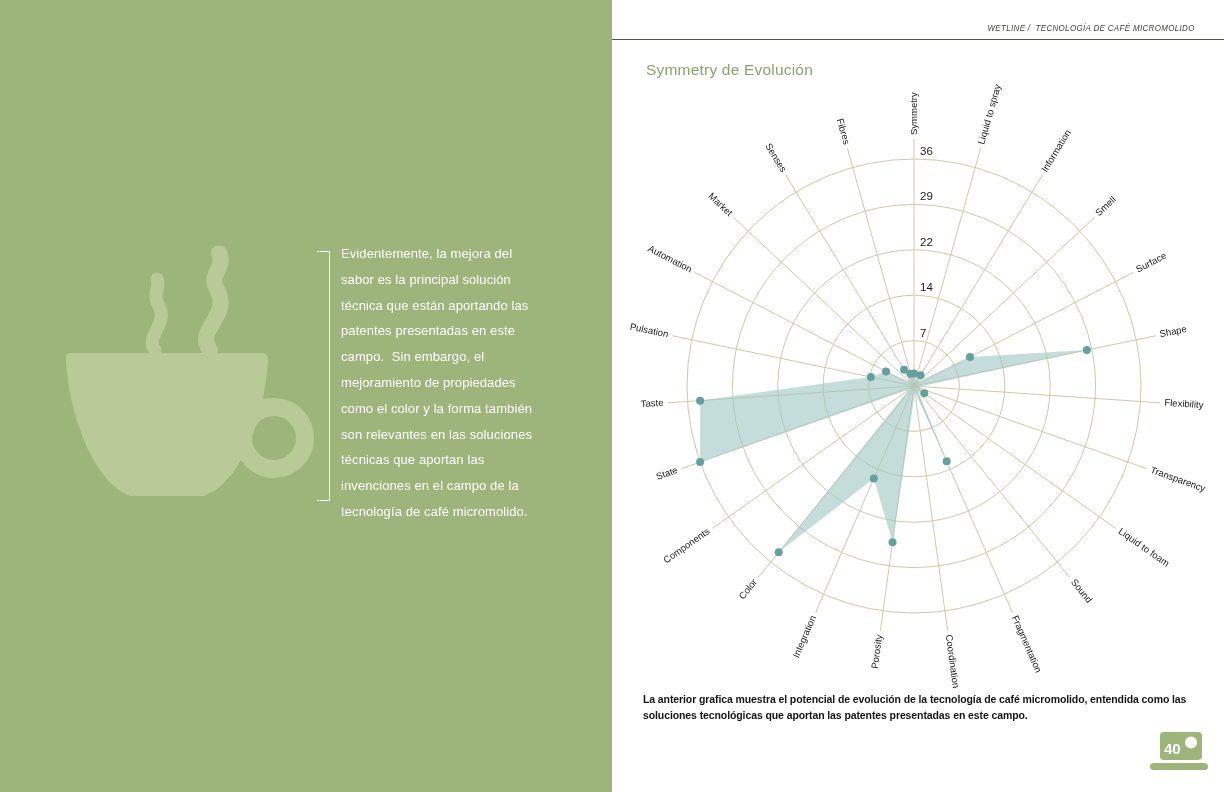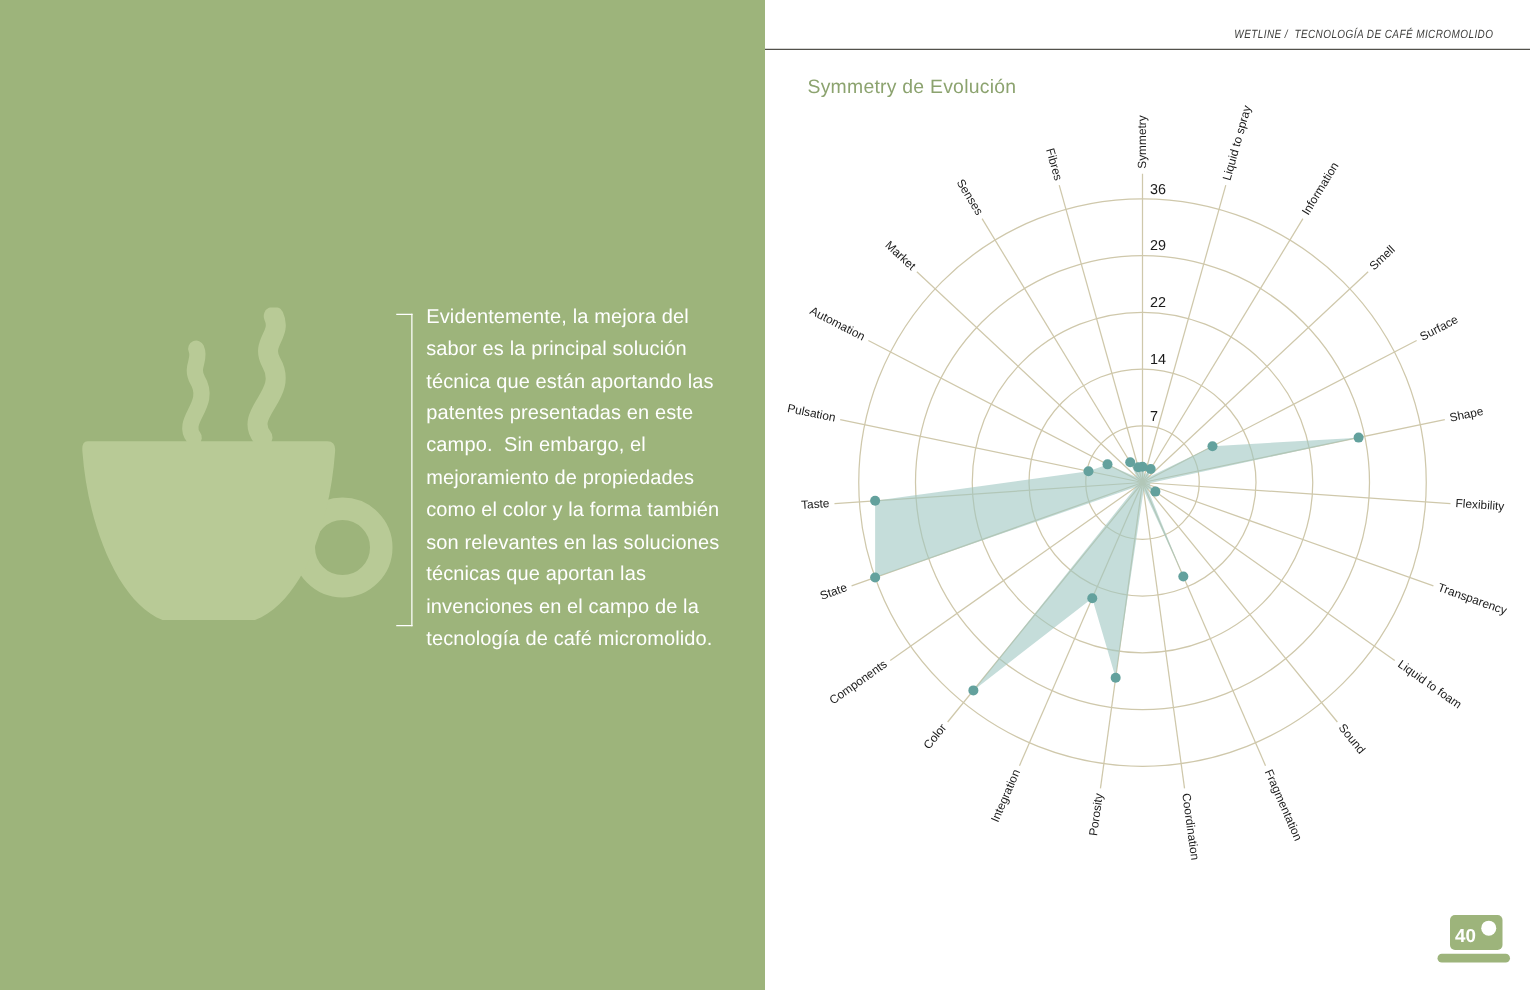--- a/index.html
+++ b/index.html
@@ -9,21 +9,21 @@
   }
   
   .left-panel{position:absolute;left:0;top:0;width:612px;height:792px;background:#9db47b;}
   .cup-svg{position:absolute;left:58px;top:246px;}
   .quote-bracket{
     position:absolute;left:317px;top:251px;width:12px;height:248px;
     border-top:1.5px solid #ffffff;border-bottom:1.5px solid #ffffff;border-right:1.5px solid #ffffff;
   }
   .quote-text{
     position:absolute;left:341px;top:241px;
-    color:#ffffff;font-size:16px;line-height:25.8px;white-space:pre;
+    color:#ffffff;font-size:13px;line-height:25.8px;white-space:pre;
     letter-spacing:0.1px;
   }
   
   .right-page{position:absolute;left:612px;top:0;width:612px;height:760px;background:#ffffff;}
   .header-breadcrumb{
     position:absolute;right:29px;top:22px;color:#3f3f3d;font-size:9.5px;
     font-style:italic;letter-spacing:0.4px;
     transform:scaleX(0.84);transform-origin:right center;white-space:pre;
   }
   .header-rule{position:absolute;left:0;top:39px;width:612px;height:1px;background:#52514b;}
@@ -139,20 +139,22 @@
         <text transform="translate(96.9,530.7) rotate(-35.2)" text-anchor="end" dominant-baseline="middle" font-family="Liberation Sans, sans-serif" font-size="9.5" fill="#1a1a1a">Components</text>
         <text transform="translate(65.5,470.1) rotate(-19.6)" text-anchor="end" dominant-baseline="middle" font-family="Liberation Sans, sans-serif" font-size="9.5" fill="#1a1a1a">State</text>
         <text transform="translate(51.6,403.1) rotate(-3.9)" text-anchor="end" dominant-baseline="middle" font-family="Liberation Sans, sans-serif" font-size="9.5" fill="#1a1a1a">Taste</text>
         <text transform="translate(56.2,334.9) rotate(11.7)" text-anchor="end" dominant-baseline="middle" font-family="Liberation Sans, sans-serif" font-size="9.5" fill="#1a1a1a">Pulsation</text>
         <text transform="translate(79.1,270.5) rotate(27.4)" text-anchor="end" dominant-baseline="middle" font-family="Liberation Sans, sans-serif" font-size="9.5" fill="#1a1a1a">Automation</text>
         <text transform="translate(118.6,214.7) rotate(43.0)" text-anchor="end" dominant-baseline="middle" font-family="Liberation Sans, sans-serif" font-size="9.5" fill="#1a1a1a">Market</text>
         <text transform="translate(171.6,171.5) rotate(58.7)" text-anchor="end" dominant-baseline="middle" font-family="Liberation Sans, sans-serif" font-size="9.5" fill="#1a1a1a">Senses</text>
         <text transform="translate(234.3,144.3) rotate(74.3)" text-anchor="end" dominant-baseline="middle" font-family="Liberation Sans, sans-serif" font-size="9.5" fill="#1a1a1a">Fibres</text>
       </svg>
 
+    <div class="caption">La anterior grafica muestra el potencial de evolución de la tecnología de café micromolido, entendida como las
+soluciones tecnológicas que aportan las patentes presentadas en este campo.</div>
 
     <svg class="page-badge" width="64" height="40" viewBox="0 0 64 40">
       <rect x="12" y="0" width="42" height="28" rx="4" fill="#9db47b"></rect>
       <circle cx="43" cy="10.5" r="6" fill="#ffffff"></circle>
       <rect x="2" y="31" width="58" height="7" rx="3.5" fill="#9db47b"></rect>
       <text x="16" y="21.5" font-family="Liberation Sans, sans-serif" font-size="15" font-weight="bold" fill="#ffffff">40</text>
     </svg>
   </div>
 
 </div>

